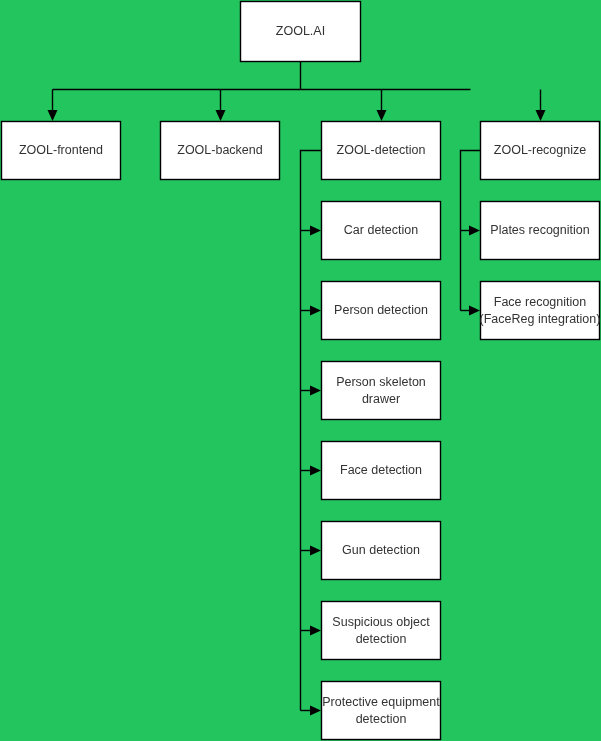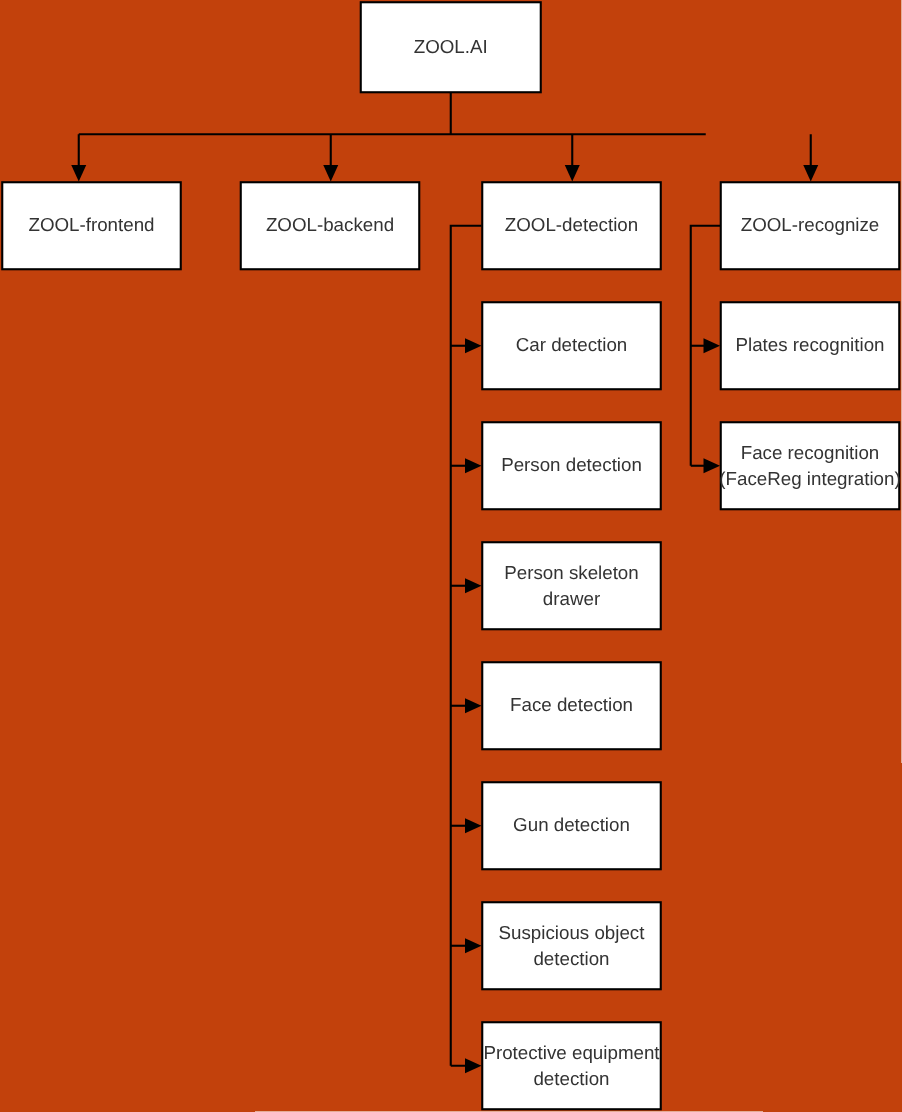--- a/index.html
+++ b/index.html
@@ -10,21 +10,21 @@
   body {
     width: 601px;
     height: 741px;
     overflow: hidden;
     font-family: "Liberation Sans", sans-serif;
   }
   #diagram-root {
     position: relative;
     width: 601px;
     height: 741px;
-    background: #c2410c;
+    background: #22c55e;
   }
   svg#flow {
     display: block;
     width: 601px;
     height: 741px;
   }
   .node-rect {
     fill: #ffffff;
     stroke: #000000;
     stroke-width: 1.4;

